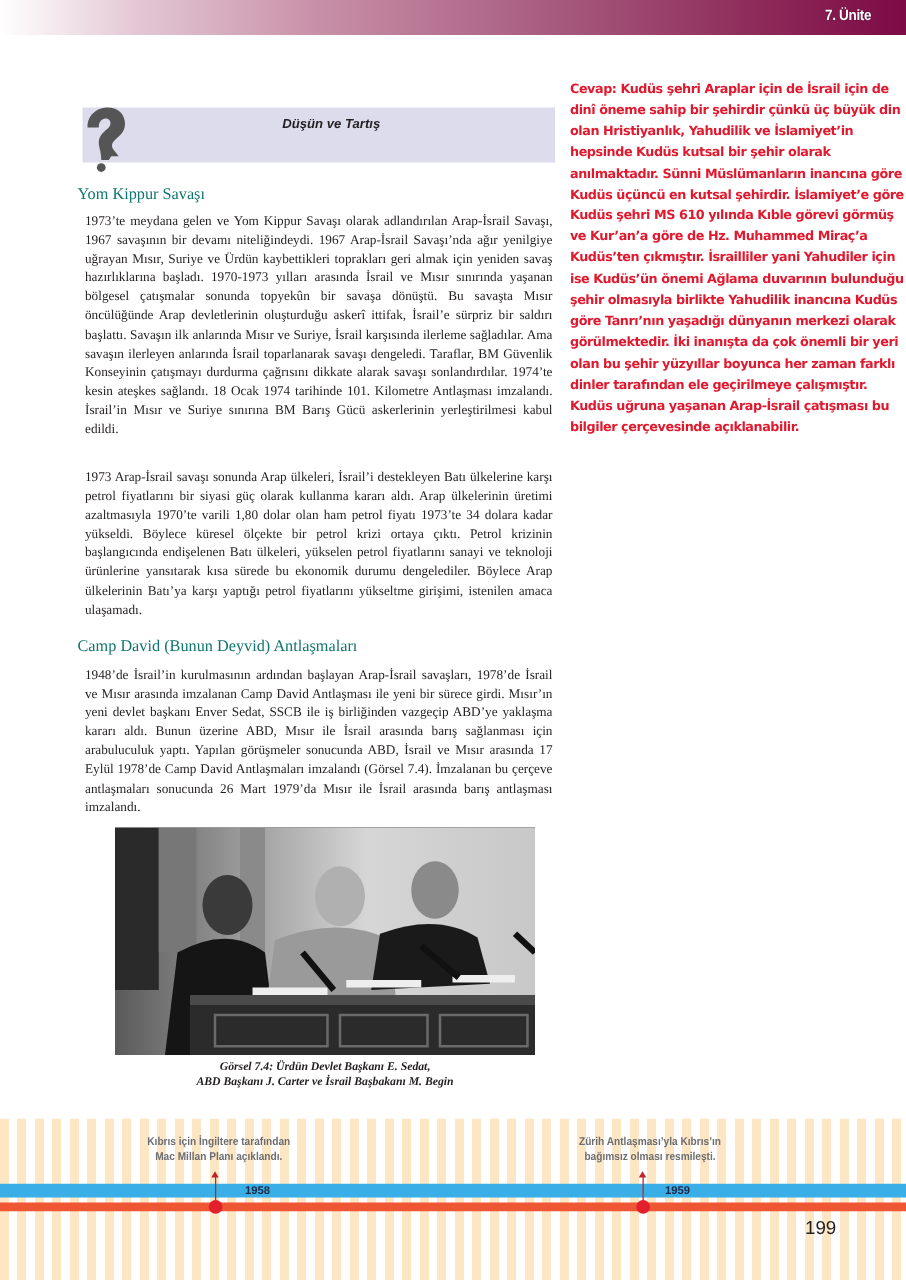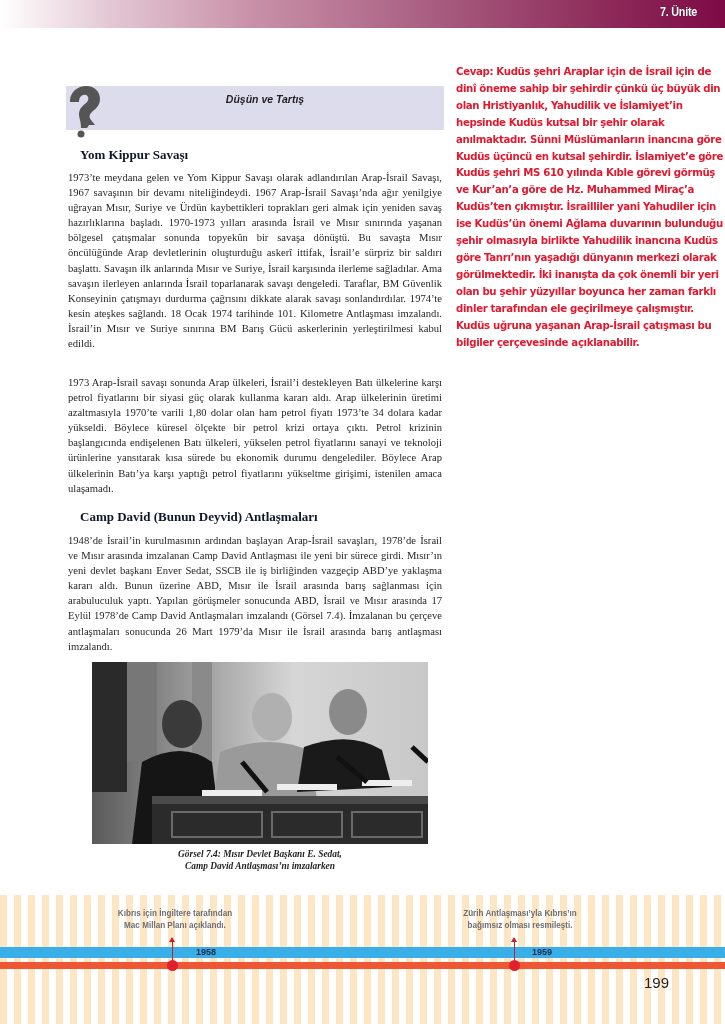--- a/index.html
+++ b/index.html
@@ -27,22 +27,22 @@
     .think-title {
       position: absolute; left: 0; right: 0; top: 7px; text-align: center;
       font-family: "Liberation Sans", sans-serif; font-style: italic; font-weight: bold;
       font-size: 10.5px; color: #231f20; padding-left: 20px;
     }
     .think-text {
       position: absolute; left: 40px; top: 23px;
       font-family: "Liberation Sans", sans-serif; font-style: italic; font-size: 10.5px; color: #231f20;
     }
     .h-section {
-      position: absolute; left: 80px;
-      font-family: "Liberation Serif", serif; font-weight: bold; font-size: 13px; color: #0f172a;
+      position: absolute; left: 62px;
+      font-family: "Liberation Serif", serif; font-weight: normal; font-size: 13px; color: #0f766e;
     }
     .para {
       position: absolute; left: 68px; width: 374px;
       font-family: "Liberation Serif", serif; font-size: 10.6px; line-height: 15.1px;
       text-align: justify; color: #231f20;
     }
 
     .answer {
       position: absolute; left: 456px; top: 64px; width: 268px;
       font-family: "DejaVu Sans", sans-serif; font-weight: bold; font-size: 10.2px;
@@ -140,22 +140,22 @@
     <rect x="110" y="128" width="60" height="6" fill="#eeeeee"></rect>
     <rect x="185" y="122" width="60" height="6" fill="#eeeeee"></rect>
     <rect x="270" y="118" width="50" height="6" fill="#eeeeee"></rect>
 
     <line x1="150" y1="100" x2="175" y2="130" stroke="#111" stroke-width="5"></line>
     <line x1="245" y1="95" x2="275" y2="120" stroke="#111" stroke-width="5"></line>
     <line x1="320" y1="85" x2="336" y2="100" stroke="#111" stroke-width="5"></line>
   </svg>
 </div>
 <div class="caption">
-  <div>Görsel 7.4: Mısır Devlet Başkanı E. Sedat,</div>
-  <div>Camp David Antlaşması’nı imzalarken</div>
+  <div>Görsel 7.4: Ürdün Devlet Başkanı E. Sedat,</div>
+  <div>ABD Başkanı J. Carter ve İsrail Başbakanı M. Begin</div>
 </div>
 
 <div class="timeline">
   <div class="tl-event" style="left:100px; width:150px;">
     <div>Kıbrıs için İngiltere tarafından</div>
     <div>Mac Millan Planı açıklandı.</div>
   </div>
   <div class="tl-event" style="left:445px; width:150px;">
     <div>Zürih Antlaşması’yla Kıbrıs’ın</div>
     <div>bağımsız olması resmileşti.</div>

